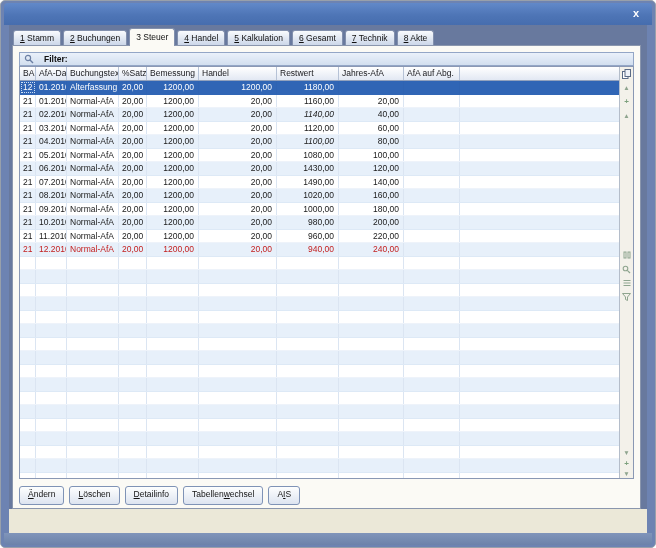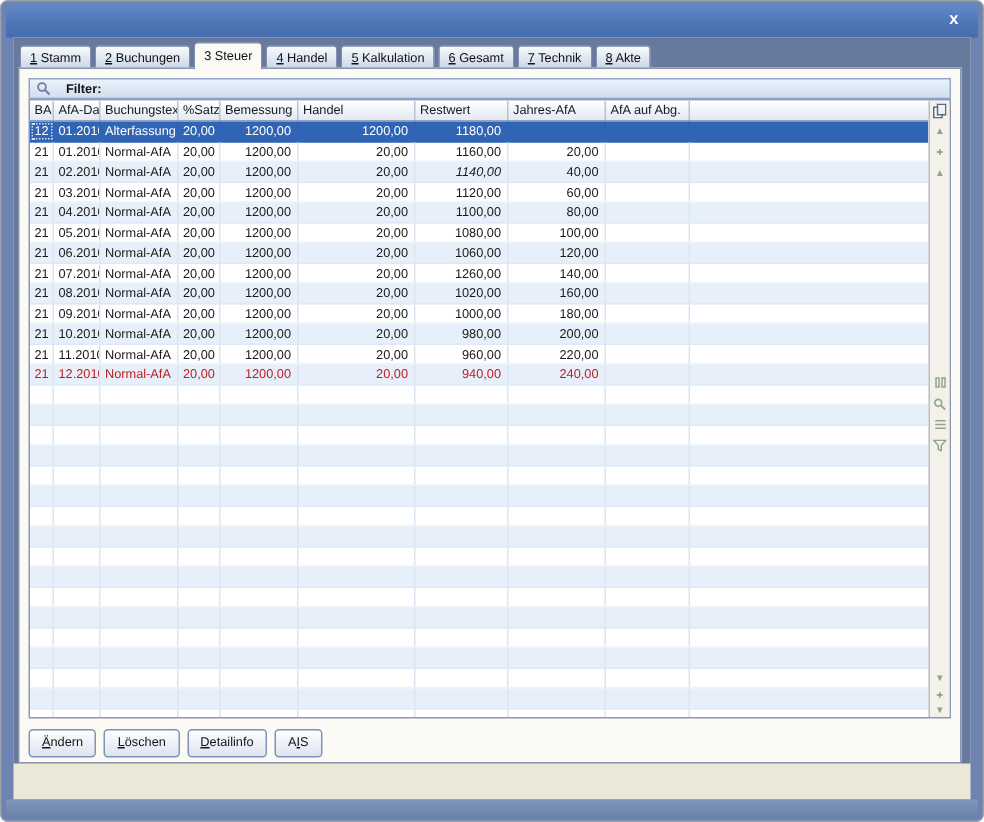--- a/index.html
+++ b/index.html
@@ -165,21 +165,21 @@
               <div class="tcell r" style="width: 56px;"></div>
               <div class="tcell tfill"></div>
             </div>
             <div class="trow alt">
               <div class="tcell r" style="width: 16px;">21</div>
               <div class="tcell" style="width: 31px;">04.2010</div>
               <div class="tcell" style="width: 52px;">Normal-AfA</div>
               <div class="tcell r" style="width: 28px;">20,00</div>
               <div class="tcell r" style="width: 52px;">1200,00</div>
               <div class="tcell r" style="width: 78px;">20,00</div>
-              <div class="tcell r" style="width: 62px;">1100,00</div>
+              <div class="tcell r" style="width: 62px; font-style: italic;">1100,00</div>
               <div class="tcell r" style="width: 65px;">80,00</div>
               <div class="tcell r" style="width: 56px;"></div>
               <div class="tcell tfill"></div>
             </div>
             <div class="trow">
               <div class="tcell r" style="width: 16px;">21</div>
               <div class="tcell" style="width: 31px;">05.2010</div>
               <div class="tcell" style="width: 52px;">Normal-AfA</div>
               <div class="tcell r" style="width: 28px;">20,00</div>
               <div class="tcell r" style="width: 52px;">1200,00</div>
@@ -189,33 +189,33 @@
               <div class="tcell r" style="width: 56px;"></div>
               <div class="tcell tfill"></div>
             </div>
             <div class="trow alt">
               <div class="tcell r" style="width: 16px;">21</div>
               <div class="tcell" style="width: 31px;">06.2010</div>
               <div class="tcell" style="width: 52px;">Normal-AfA</div>
               <div class="tcell r" style="width: 28px;">20,00</div>
               <div class="tcell r" style="width: 52px;">1200,00</div>
               <div class="tcell r" style="width: 78px;">20,00</div>
-              <div class="tcell r" style="width: 62px;">1060,00</div>
+              <div class="tcell r" style="width: 62px;">1430,00</div>
               <div class="tcell r" style="width: 65px;">120,00</div>
               <div class="tcell r" style="width: 56px;"></div>
               <div class="tcell tfill"></div>
             </div>
             <div class="trow">
               <div class="tcell r" style="width: 16px;">21</div>
               <div class="tcell" style="width: 31px;">07.2010</div>
               <div class="tcell" style="width: 52px;">Normal-AfA</div>
               <div class="tcell r" style="width: 28px;">20,00</div>
               <div class="tcell r" style="width: 52px;">1200,00</div>
               <div class="tcell r" style="width: 78px;">20,00</div>
-              <div class="tcell r" style="width: 62px;">1260,00</div>
+              <div class="tcell r" style="width: 62px;">1490,00</div>
               <div class="tcell r" style="width: 65px;">140,00</div>
               <div class="tcell r" style="width: 56px;"></div>
               <div class="tcell tfill"></div>
             </div>
             <div class="trow alt">
               <div class="tcell r" style="width: 16px;">21</div>
               <div class="tcell" style="width: 31px;">08.2010</div>
               <div class="tcell" style="width: 52px;">Normal-AfA</div>
               <div class="tcell r" style="width: 28px;">20,00</div>
               <div class="tcell r" style="width: 52px;">1200,00</div>
@@ -518,19 +518,20 @@
           <span class="sicon" style="top:382px"><span>▼</span></span>
           <span class="sicon plus" style="top:393px"><span>+</span></span>
           <span class="sicon" style="top:403px"><span>▼</span><span class="bar below"></span></span>
         </div>
       </div>
 
       <div class="btnbar">
           <div class="btn"><span class="key">Ä</span><span>ndern</span></div>
           <div class="btn"><span class="key">L</span><span>öschen</span></div>
           <div class="btn"><span class="key">D</span><span>etailinfo</span></div>
+          <div class="btn"><span>Tabellen</span><span class="key">w</span><span>echsel</span></div>
           <div class="btn"><span>A</span><span class="key">I</span><span>S</span></div>
         </div>
     </div>
   </div>
 
   <div class="bottomframe"></div>
 </div>
 
 </body></html>

